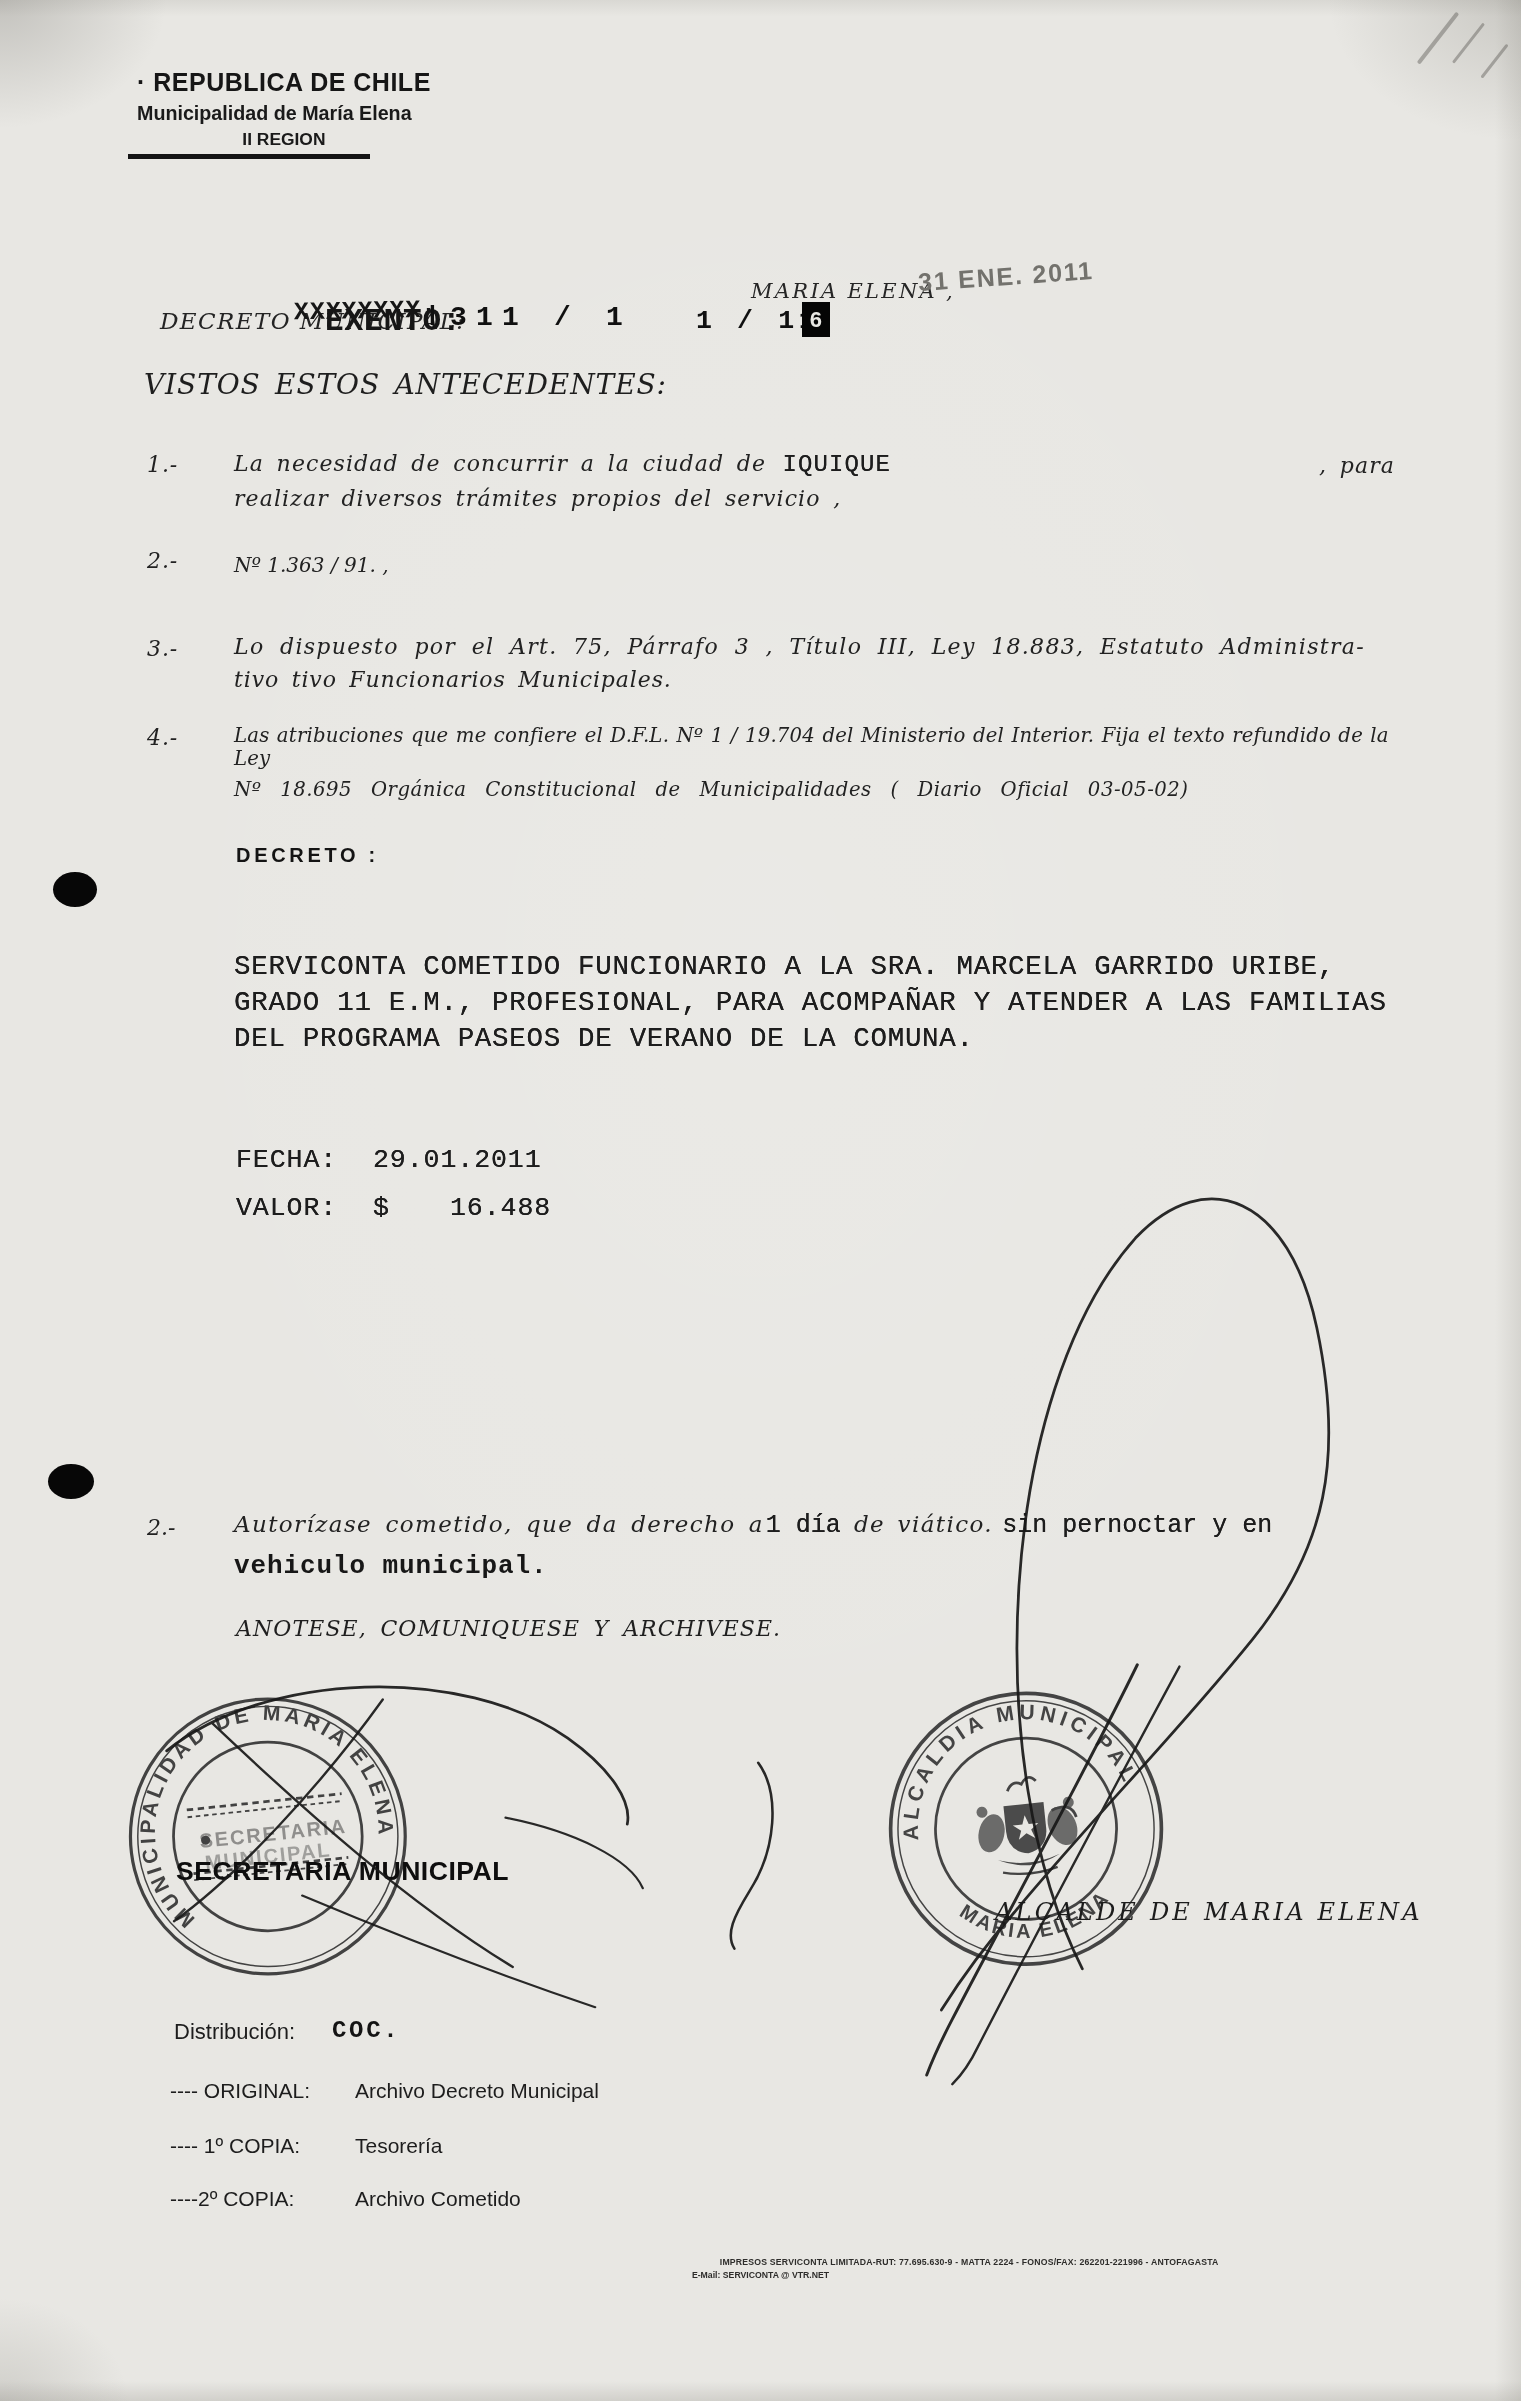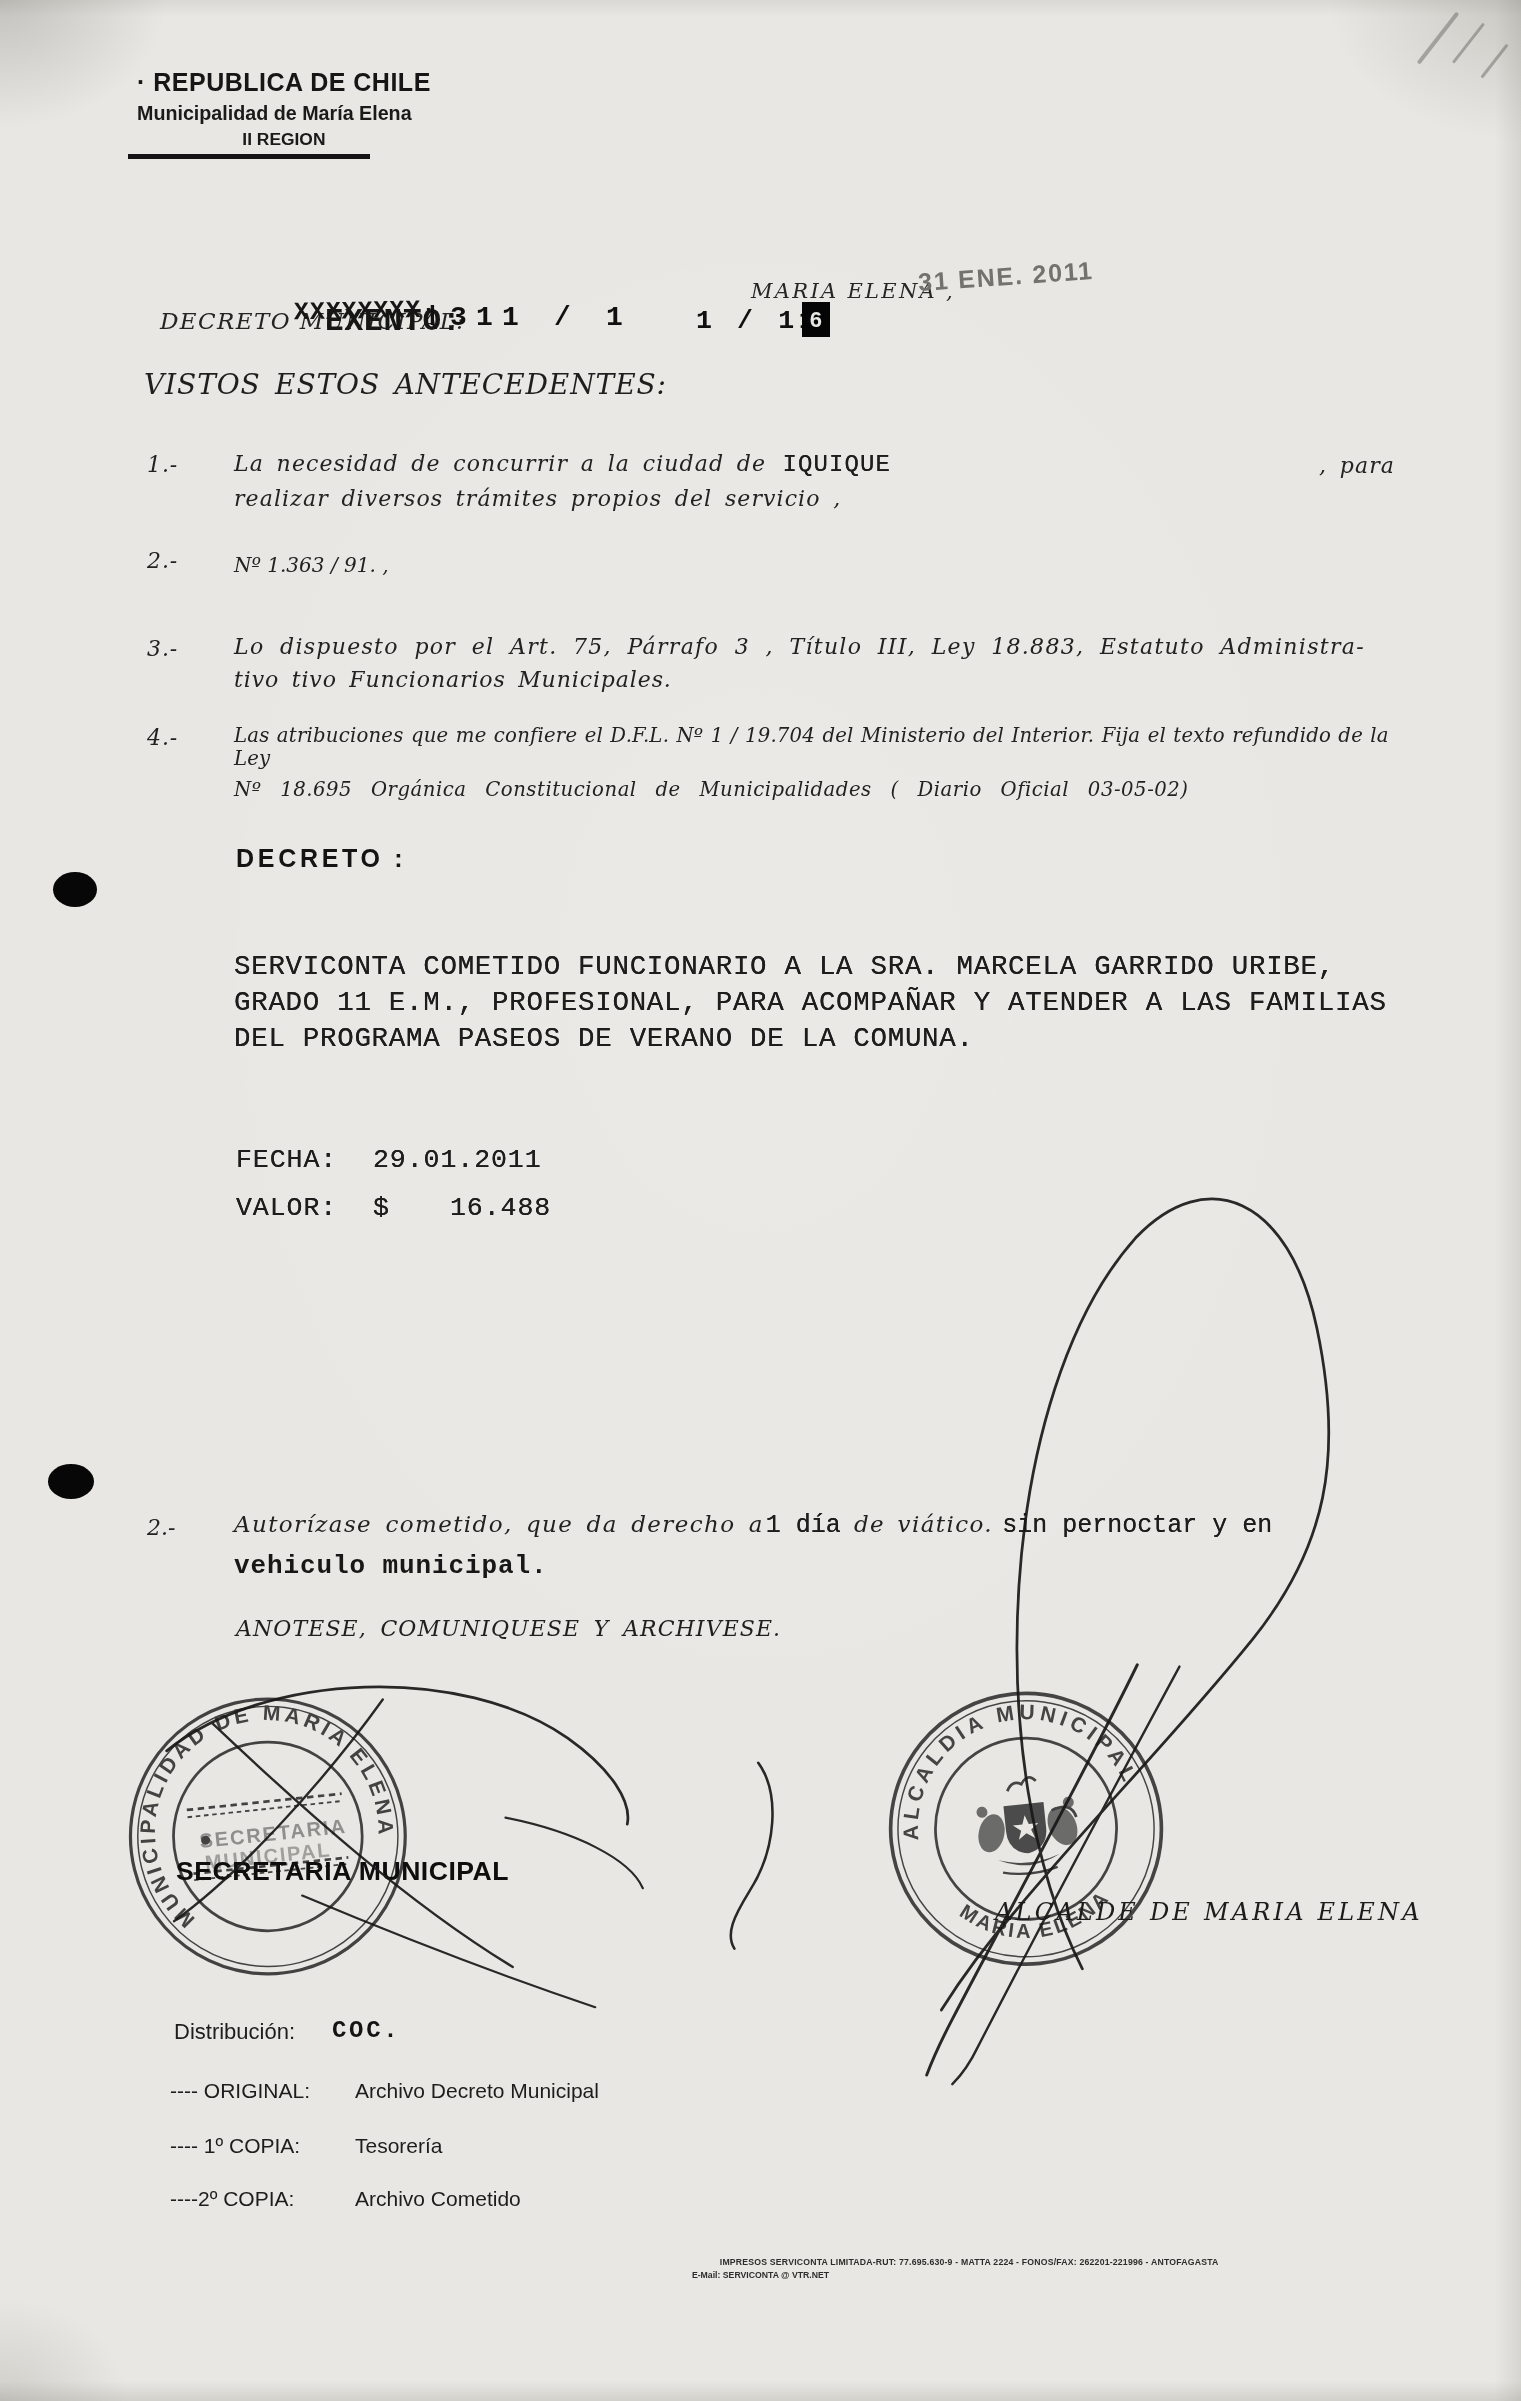--- a/index.html
+++ b/index.html
@@ -50,21 +50,21 @@
   .i1 .city{font-style:normal;font-size:24px;margin-left:16.5px;text-shadow:0 0 0.5px #222;}
   .i1 .tail{position:absolute;right:0;top:1.8px;}
   .i1 .ln2{font-size:22px;letter-spacing:1.1px;word-spacing:4.6px;margin-top:8.2px;}
   .i2 .ln1{font-size:19.7px;letter-spacing:0.3px;word-spacing:1.8px;}
   .i2 .ln2{font-size:20px;margin-top:7.3px;}
   .i3 .ln1{font-size:22px;letter-spacing:1.3px;word-spacing:7.3px;}
   .i3 .ln2{font-size:22px;letter-spacing:0.9px;word-spacing:4.6px;margin-top:8.2px;}
   .i4 .ln1{font-size:19.7px;letter-spacing:0.2px;word-spacing:0.9px;}
   .i4 .ln2{font-size:19.7px;letter-spacing:0.5px;word-spacing:12px;margin-top:8.2px;}
 
-  .dechead{left:236px;top:844px;font-weight:bold;font-size:25px;letter-spacing:3.7px;color:#141414;}
+  .dechead{left:236px;top:844px;font-weight:bold;font-size:20px;letter-spacing:3.7px;color:#141414;}
   .decbody{left:234px;top:925px;font-size:27.5px;line-height:36px;letter-spacing:0.7px;white-space:nowrap;}
 
   .frow{left:236px;font-size:26.6px;letter-spacing:0.9px;width:641px;height:33px;}
   .frow .lab{position:absolute;left:0;top:0;}
   .frow .v1{position:absolute;left:137px;top:0;}
   .frow .v2{position:absolute;left:214px;top:0;}
 
   .res2num{left:147px;top:1515px;font-size:22px;color:#222;}
   .res2{left:234px;top:1511px;width:1154px;white-space:nowrap;color:#222;}
   .res2 .s1{font-size:23px;letter-spacing:1.4px;word-spacing:4.6px;}

